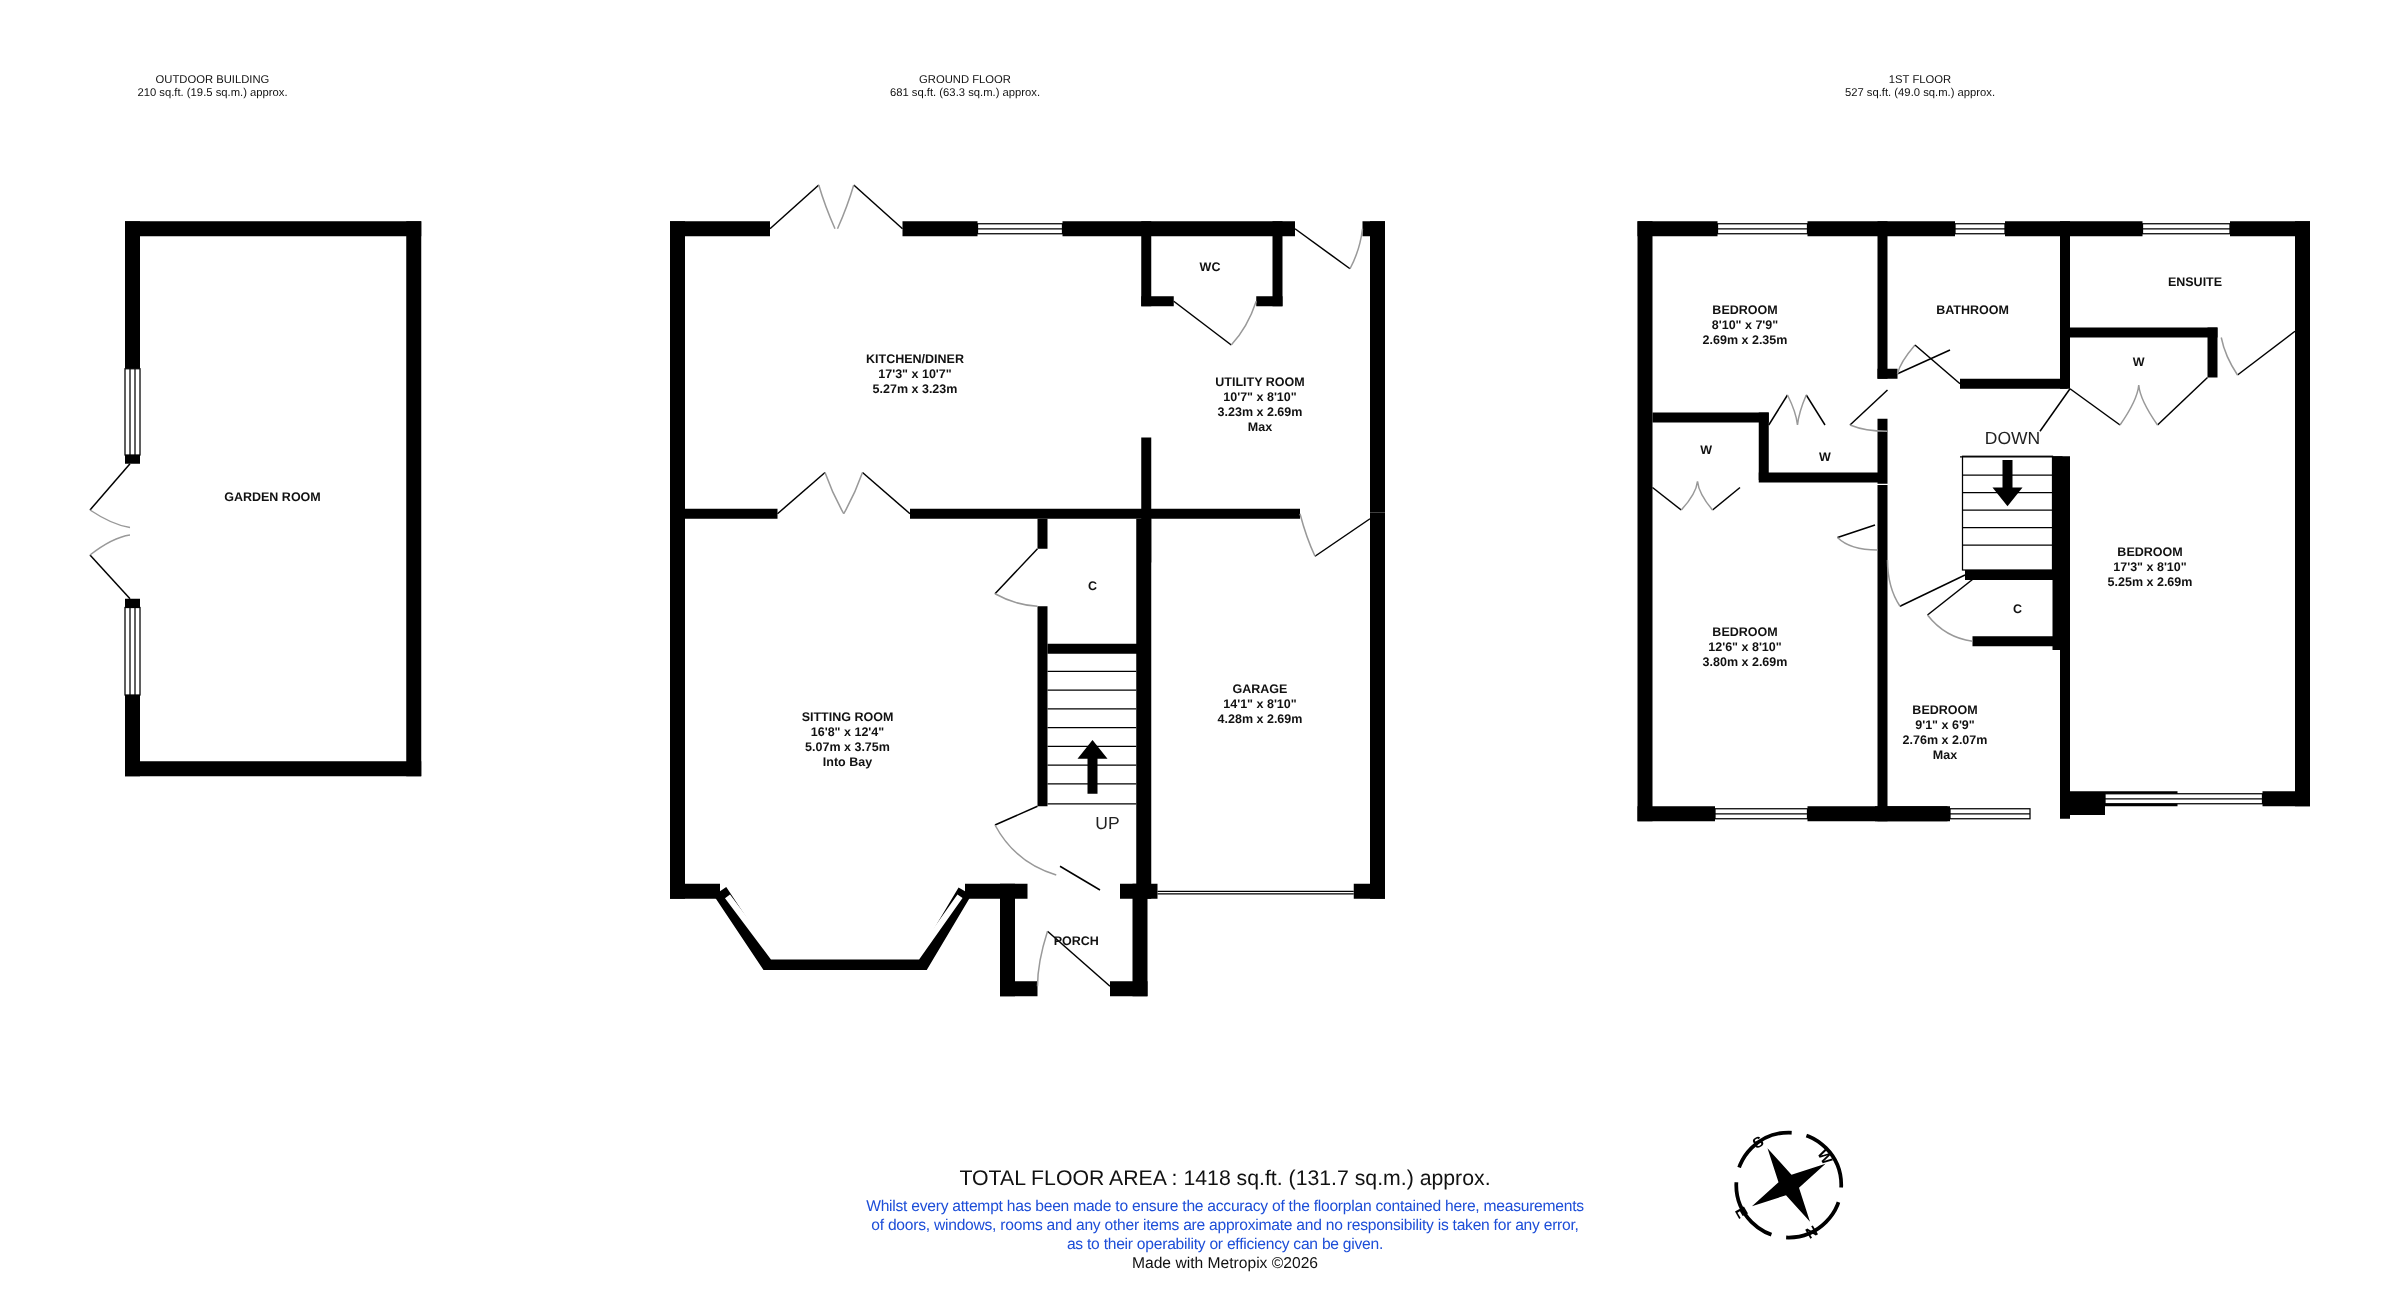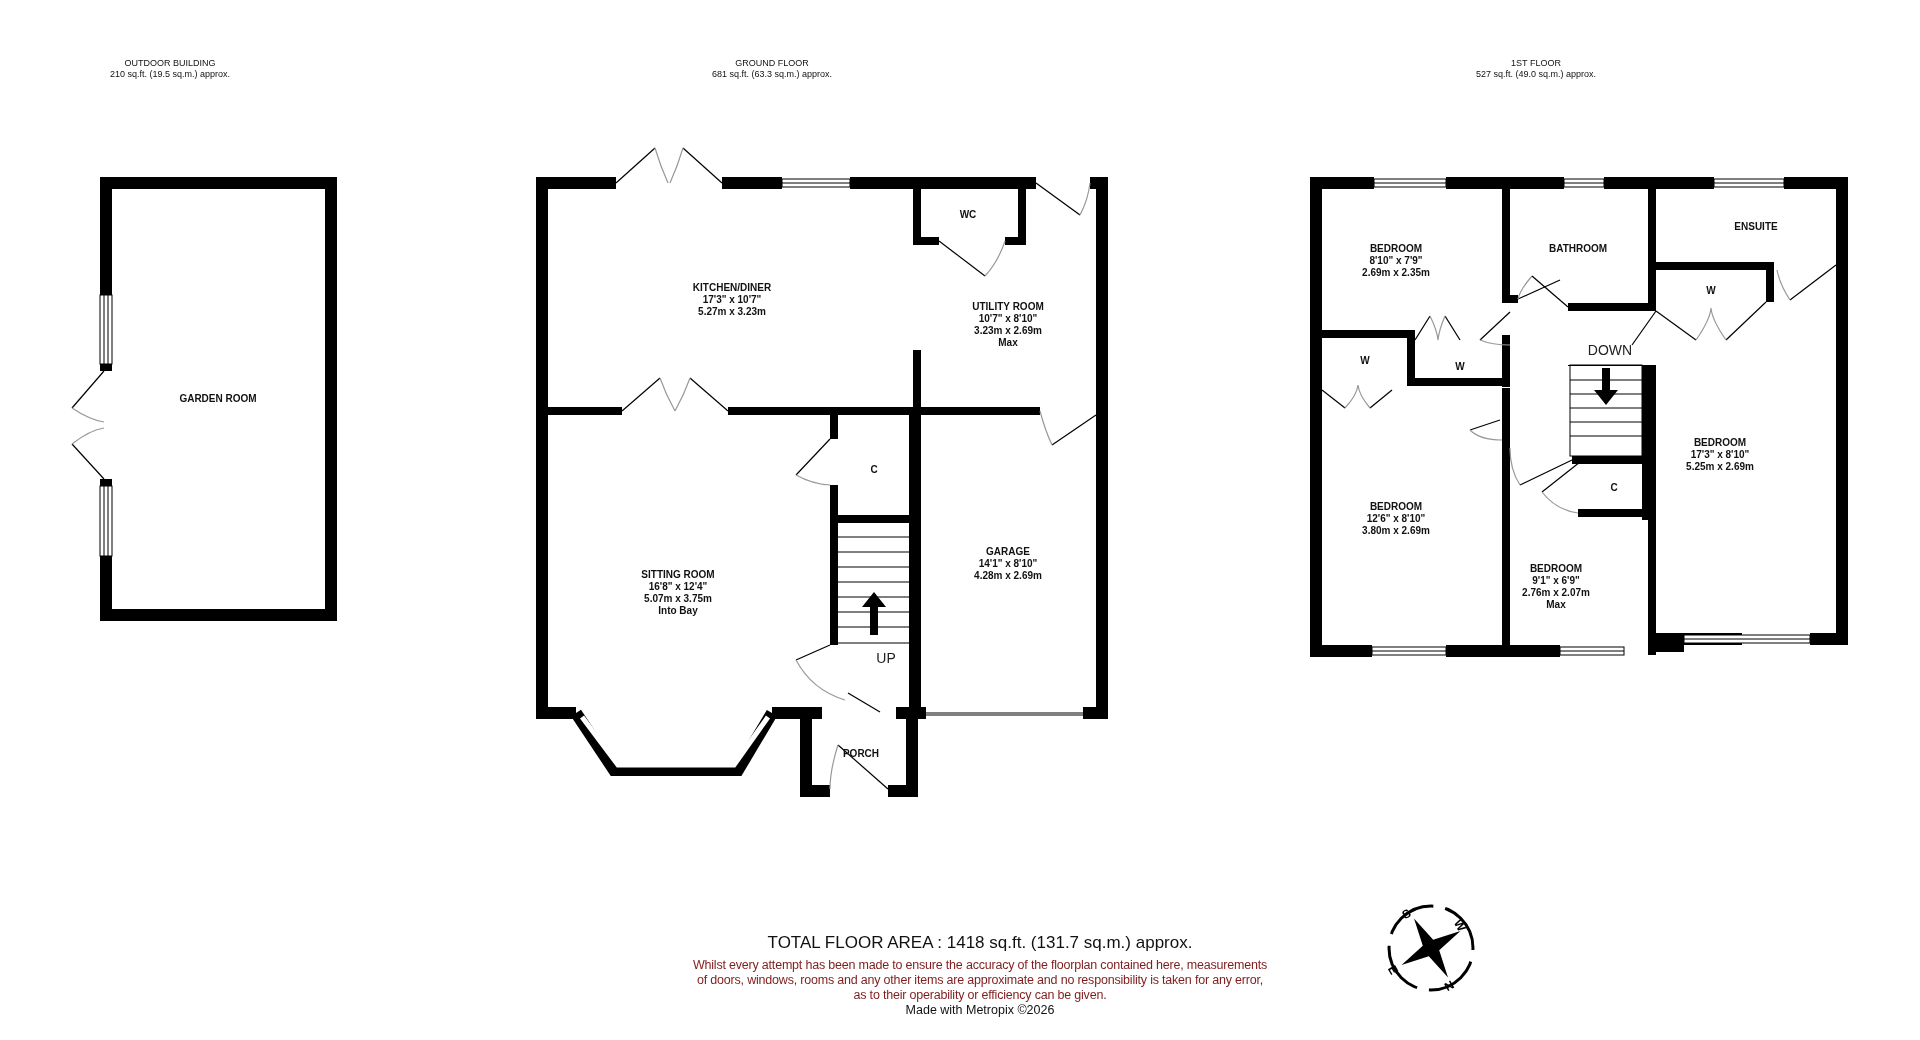--- a/index.html
+++ b/index.html
@@ -9,21 +9,21 @@
   .floor-head { position: absolute; text-align: center; font-size: 9px; line-height: 11px;
                 font-family: "Liberation Sans", sans-serif; color: #111; }
   .room-label { position: absolute; text-align: center; font-weight: bold; font-size: 10px;
                 line-height: 12px; white-space: nowrap; transform: translateX(-50%);
                 font-family: "Liberation Sans", sans-serif; color: #111; }
   .room-label span { display: block; }
   .small-label { position: absolute; font-size: 14px; transform: translateX(-50%);
                  font-family: "Liberation Sans", sans-serif; color: #222; }
   .footer { position: absolute; left: 620px; top: 932px; width: 720px; text-align: center; }
   .total { font-size: 17px; line-height: 22px; color: #111; }
-  .disclaimer { font-size: 12.5px; line-height: 15px; color: #7f1d1d; margin-top: 4px;
+  .disclaimer { font-size: 12.5px; line-height: 15px; color: #1d4ed8; margin-top: 4px;
                 font-family: "Liberation Sans", sans-serif; letter-spacing: -0.2px; }
   .made { font-size: 12.5px; line-height: 15px; color: #111; }
   .compass { position: absolute; left: 1383px; top: 900px; width: 96px; height: 96px; }
 </style>
 </head>
 <body>
 
 <div class="plan">
 
   <div class="floor-head" style="left:80px; top:58px; width:180px;">

